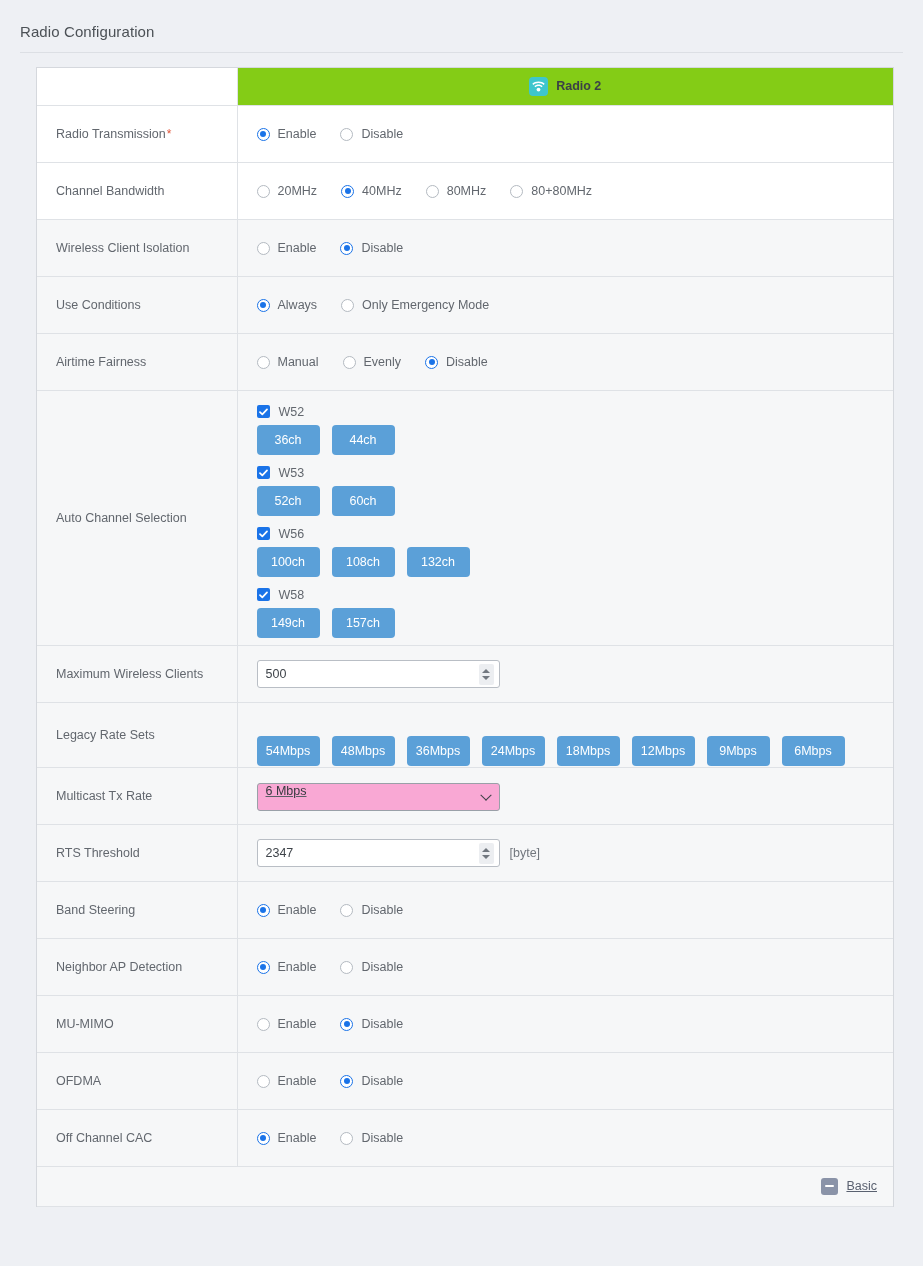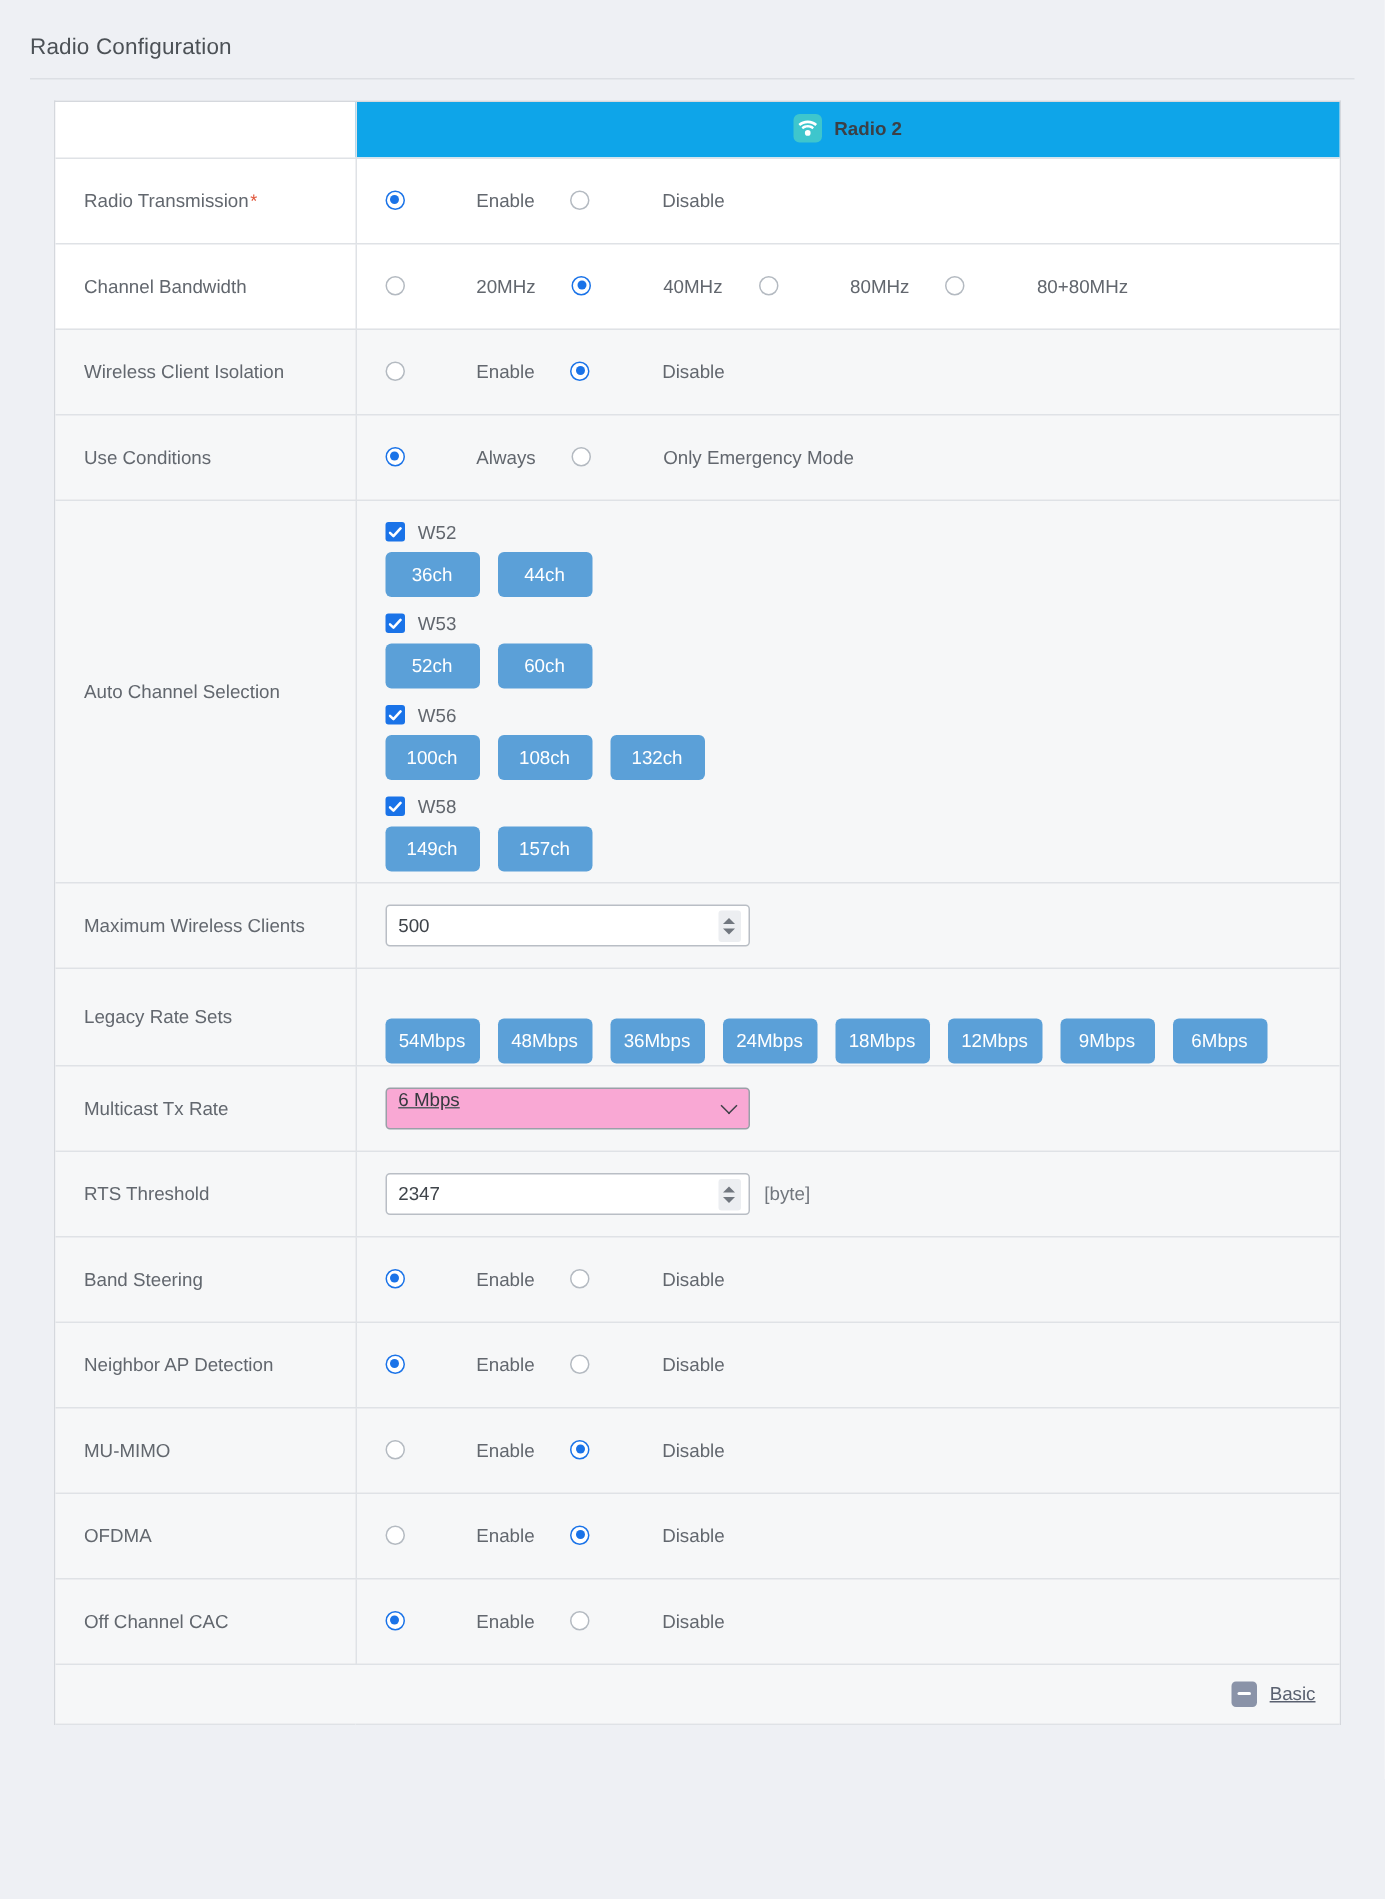--- a/index.html
+++ b/index.html
@@ -42,21 +42,21 @@
     border-bottom: 1px solid #dfe2e6;
     vertical-align: middle;
     font-weight: normal;
   }
   col.lbl { width: 200px; }
 
   
   .hdr-blank { height: 37px; background: #fff; border-right: 1px solid #dfe2e6; }
   .hdr-radio {
     height: 37px;
-    background: #0ea5e9;
+    background: #84cc16;
     text-align: center;
     border-bottom: 1px solid #c9ccd2;
   }
   .hdr-inner { display: inline-flex; align-items: center; gap: 8px; }
   .wifi-badge {
     width: 19px; height: 19px;
     border-radius: 4px;
     background: #3ec6cd;
     display: inline-flex;
     align-items: center;
@@ -72,21 +72,21 @@
     border-right: 1px solid #dfe2e6;
   }
   td.val-cell { padding-left: 19px; }
   tr.white td { background: #ffffff; }
   tr.gray td  { background: #f6f7f8; }
 
   .req { color: #e0553a; font-size: 12px; margin-left: 1px; }
 
   
   .radio-row { display: flex; align-items: center; }
-  .opt { display: inline-flex; align-items: flex-start; margin-right: 6px; cursor: pointer; gap: 40px; }
+  .opt { display: inline-flex; align-items: flex-end; margin-right: 6px; cursor: pointer; }
   .radio-dot {
     width: 13px; height: 13px;
     border-radius: 50%;
     border: 1.5px solid #b4bac1;
     background: #fff;
     display: inline-block;
     position: relative;
     flex: none;
   }
   .radio-dot.on { border-color: #1a73e8; }
@@ -322,20 +322,39 @@
                   <span class="opt-label">Always</span>
                 </span>
                 <span class="opt">
                   <span class="radio-dot"></span>
                   <span class="opt-label">Only Emergency Mode</span>
                 </span>
               </div>
             </td>
           </tr>
           <tr class="gray">
+            <td class="lbl-cell" style="height:57px"><span>Airtime Fairness</span></td>
+            <td class="val-cell">
+              <div class="radio-row">
+                <span class="opt">
+                  <span class="radio-dot"></span>
+                  <span class="opt-label">Manual</span>
+                </span>
+                <span class="opt">
+                  <span class="radio-dot"></span>
+                  <span class="opt-label">Evenly</span>
+                </span>
+                <span class="opt">
+                  <span class="radio-dot on"></span>
+                  <span class="opt-label">Disable</span>
+                </span>
+              </div>
+            </td>
+          </tr>
+          <tr class="gray">
             <td class="lbl-cell"><span>Auto Channel Selection</span></td>
             <td class="val-cell">
               <div class="acs-block">
                 <div class="cbx-line">
                   <span class="cbx">
                     <svg width="9" height="8" viewBox="0 0 9 8">
                       <path d="M1 4.2L3.3 6.4 8 1.3" stroke="#fff" stroke-width="1.7" fill="none" stroke-linecap="round" stroke-linejoin="round"></path>
                     </svg>
                   </span>
                   <span class="cbx-label">W52</span>

